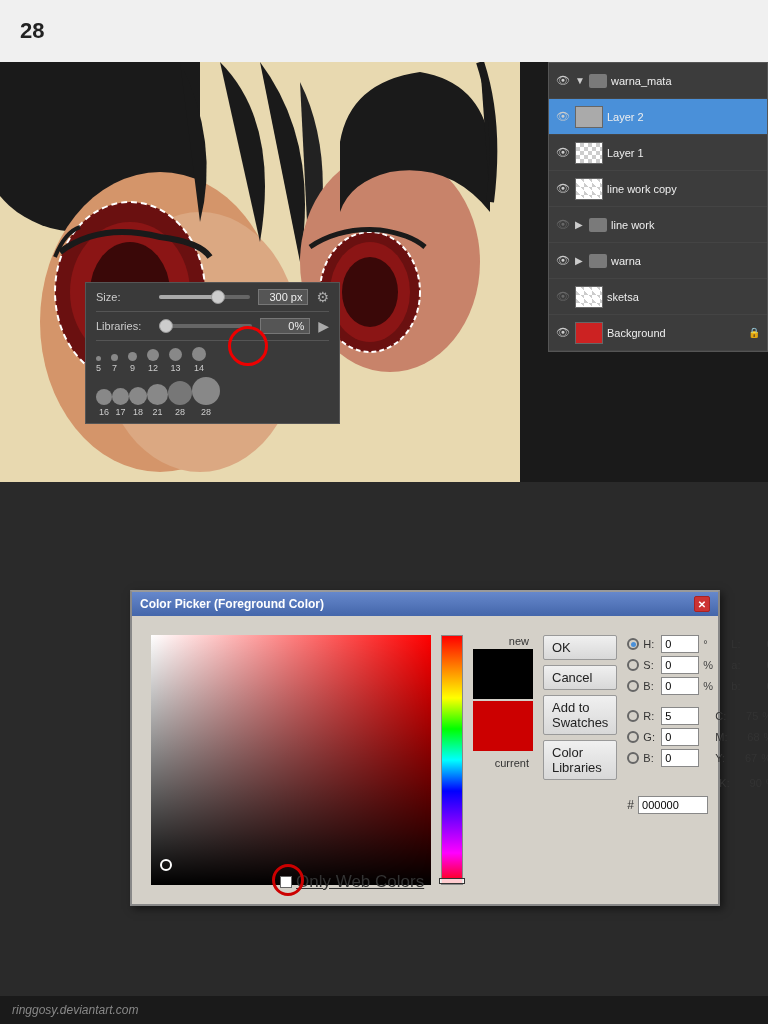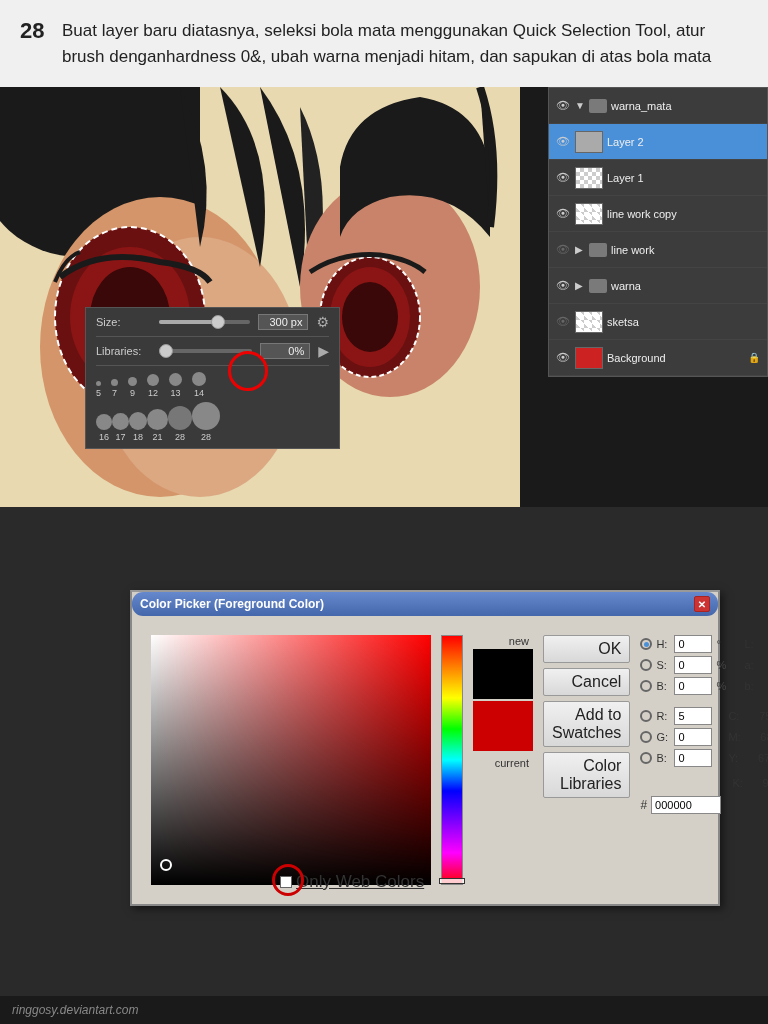--- a/index.html
+++ b/index.html
@@ -216,21 +216,20 @@
       z-index: 30;
       box-shadow: 3px 3px 8px rgba(0,0,0,0.5);
     }
     #dialog-titlebar {
       background: linear-gradient(to bottom, #6688cc, #4466aa);
       display: flex;
       align-items: center;
       justify-content: space-between;
       padding: 4px 8px;
       height: 24px;
-      border-radius: 11px;
     }
     #dialog-title {
       font-size: 12px;
       color: white;
       font-weight: bold;
     }
     #dialog-close-btn {
       width: 16px;
       height: 16px;
       background: #cc3333;
@@ -332,24 +331,24 @@
       display: flex;
       flex-direction: column;
       gap: 5px;
       width: 90px;
       padding-top: 0;
     }
     .dialog-btn {
       background: linear-gradient(to bottom, #f0f0f0, #d8d8d8);
       border: 1px solid #999;
       padding: 4px 8px;
-      font-size: 16px;
+      font-size: 13px;
       color: #222;
       cursor: pointer;
-      text-align: right;
+      text-align: left;
       border-radius: 2px;
       width: 100%;
     }
 
     
     #inputs-area {
       display: flex;
       flex-direction: column;
       gap: 3px;
       flex: 1;
@@ -461,21 +460,20 @@
       font-size: 12px;
       color: #888;
       font-style: italic;
     }
   </style>
 </head>
 <body>
 
 <div id="instruction-area">
   <span id="step-number">28</span>
-  <span id="instruction-text">Buat layer baru diatasnya, seleksi bola mata menggunakan Quick Selection Tool, atur brush denganhardness 0&amp;, ubah warna menjadi hitam, dan sapukan di atas bola mata</span>
 </div>
 
 <div id="main-area">
 
   <svg id="anime-canvas" viewBox="0 0 520 420" xmlns="http://www.w3.org/2000/svg">
 
     <rect width="520" height="420" fill="#e8d9b0"></rect>
 
     <ellipse cx="80" cy="80" rx="100" ry="90" fill="#1a1a1a"></ellipse>
     <rect x="0" y="0" width="200" height="120" fill="#1a1a1a"></rect>

